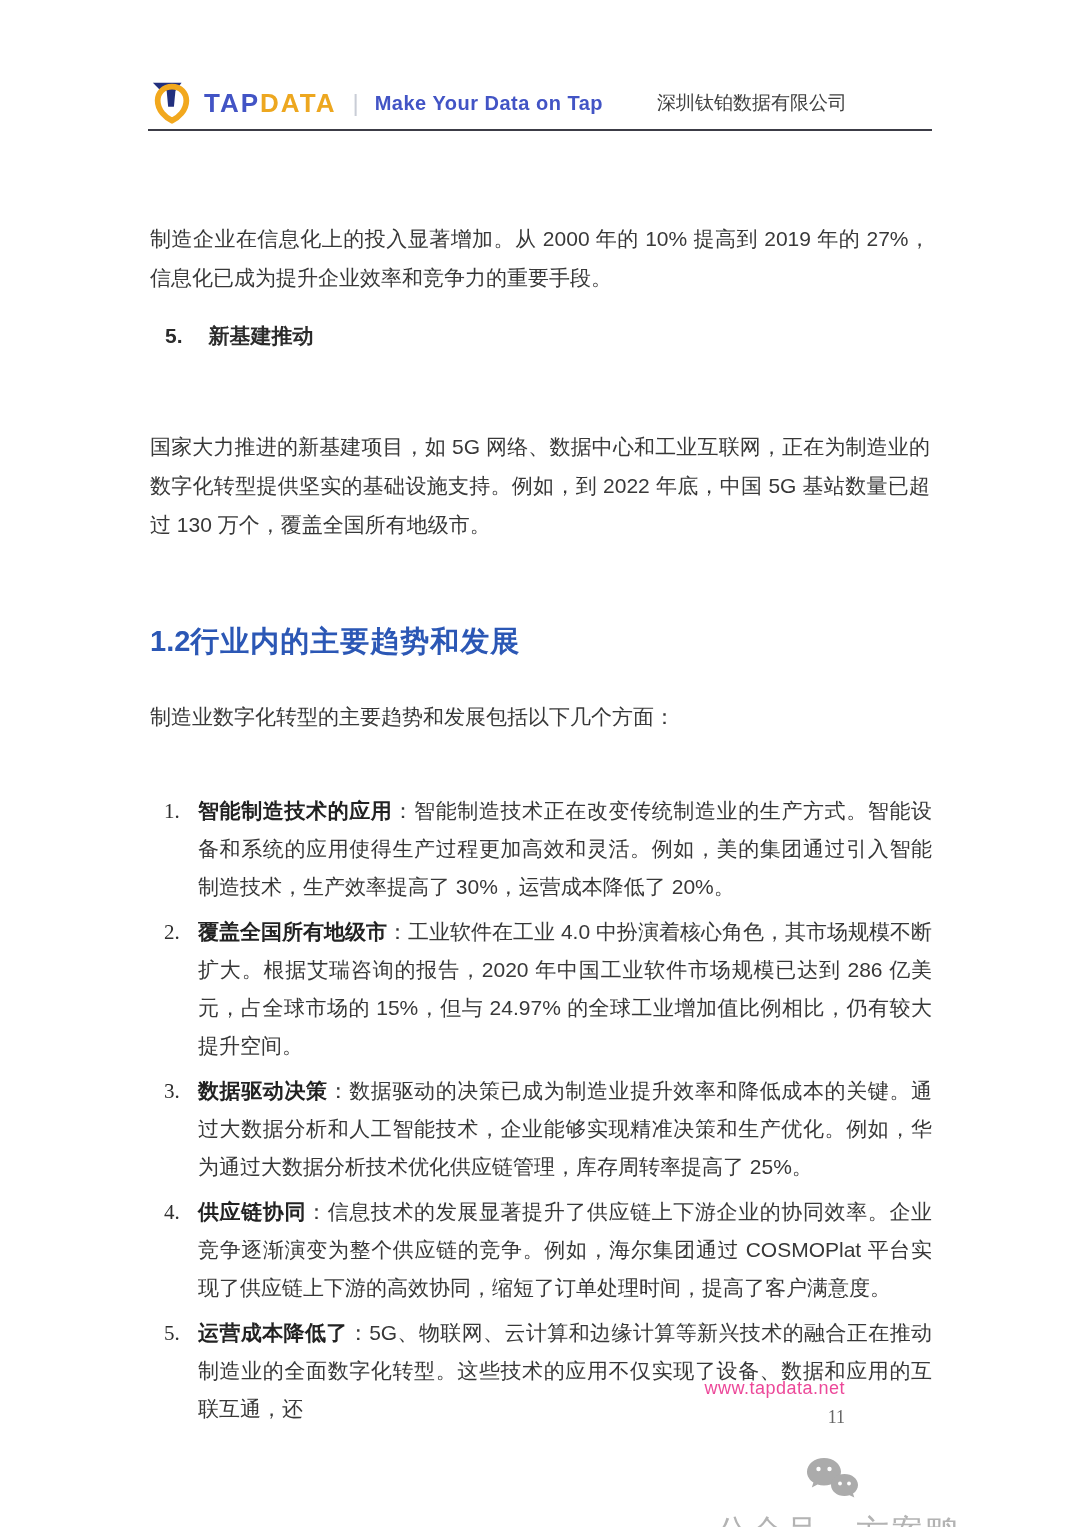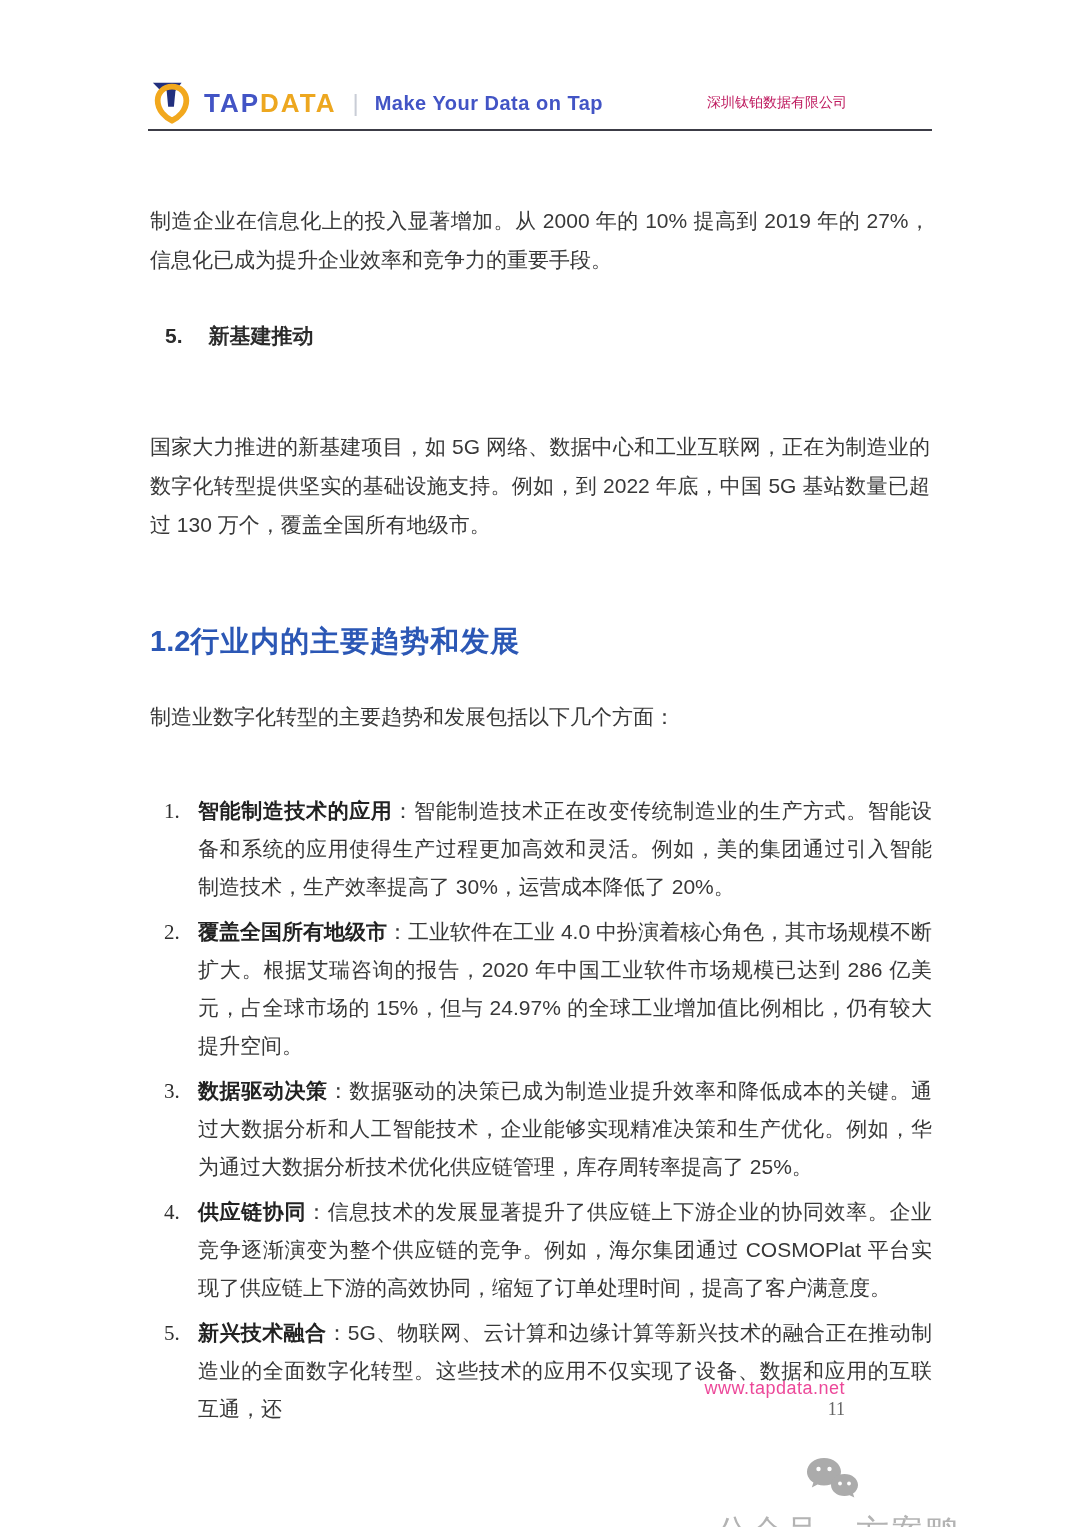--- a/index.html
+++ b/index.html
@@ -7,44 +7,44 @@
         font-family:"Liberation Sans",sans-serif;color:#333;}
   
   .header-row{position:absolute;top:78px;left:150px;right:148px;height:50px;
               display:flex;align-items:center;}
   .logo-icon{flex:0 0 auto;margin-right:10px;}
   .wordmark{font-size:26px;font-weight:800;letter-spacing:2px;line-height:1;}
   .wm-tap{color:#4254c5;}
   .wm-data{color:#eda71f;}
   .head-divider{color:#c9cdd6;font-size:24px;margin:0 16px;font-weight:300;}
   .tagline{color:#4254c5;font-size:20px;font-weight:600;letter-spacing:.5px;}
-  .company{margin-left:auto;color:#be185d;font-size:14px;}
+  .company{margin-left:auto;color:#404040;font-size:19px;}
   .rule{position:absolute;top:129px;left:148px;width:784px;height:2px;background:#3c3c46;}
   
   .para{position:absolute;left:150px;width:780px;font-size:21px;line-height:39px;
         color:#383838;text-align:justify;}
-  .p1{top:180px;}
+  .p1{top:198px;}
   .p2{top:406px;}
   .p3{top:676px;text-align:left;}
   .num-heading{position:absolute;top:322px;left:165px;font-size:21px;font-weight:bold;color:#2b2b2b;}
   .num-heading .nh-text{margin-left:26px;}
   .sec-heading{position:absolute;top:598px;left:150px;font-size:29px;font-weight:bold;
                color:#2b57b5;letter-spacing:1px;}
   .sec-heading .sh-num{letter-spacing:0;}
   
   .trend-list{position:absolute;top:792px;left:150px;width:782px;list-style:none;margin:0;padding:0;}
   .trend-item{display:flex;margin-bottom:7px;}
   .li-num{flex:0 0 48px;font-family:"Liberation Serif",serif;font-size:21px;line-height:38px;
           color:#2f2f2f;padding-left:14px;box-sizing:border-box;}
   .li-body{flex:1;font-size:21px;line-height:38px;color:#383838;text-align:justify;}
   .li-term{font-weight:bold;color:#222;}
   
   .footer{position:absolute;right:150px;top:1378px;text-align:right;}
   .footer-url{color:#ec4899;font-size:18px;letter-spacing:.5px;}
-  .footer-page{color:#666;font-size:18px;font-family:"Liberation Serif",serif;margin-top:0;}
+  .footer-page{color:#666;font-size:18px;font-family:"Liberation Serif",serif;margin-top:8px;}
   
   .watermark{position:absolute;right:34px;top:1456px;display:flex;align-items:center;
              color:#b3b3b3;font-size:33px;letter-spacing:2px;flex-direction:column;}
   .wechat-icon{margin-right:12px;flex:0 0 auto;}
 </style>
 </head>
 <body>
 
 <div class="page">
 
@@ -89,21 +89,21 @@
     <li class="trend-item">
       <span class="li-num">3.</span>
       <span class="li-body"><span class="li-term">数据驱动决策</span><span>：</span><span>数据驱动的决策已成为制造业提升效率和降低成本的关键。通过大数据分析和人工智能技术，企业能够实现精准决策和生产优化。例如，华为通过大数据分析技术优化供应链管理，库存周转率提高了 25%。</span></span>
     </li>
     <li class="trend-item">
       <span class="li-num">4.</span>
       <span class="li-body"><span class="li-term">供应链协同</span><span>：</span><span>信息技术的发展显著提升了供应链上下游企业的协同效率。企业竞争逐渐演变为整个供应链的竞争。例如，海尔集团通过 COSMOPlat 平台实现了供应链上下游的高效协同，缩短了订单处理时间，提高了客户满意度。</span></span>
     </li>
     <li class="trend-item">
       <span class="li-num">5.</span>
-      <span class="li-body"><span class="li-term">新兴技术融合</span><span>：</span><span>5G、物联网、云计算和边缘计算等新兴技术的融合正在推动制造业的全面数字化转型。这些技术的应用不仅实现了设备、数据和应用的互联互通，还</span></span>
+      <span class="li-body"><span class="li-term">运营成本降低了</span><span>：</span><span>5G、物联网、云计算和边缘计算等新兴技术的融合正在推动制造业的全面数字化转型。这些技术的应用不仅实现了设备、数据和应用的互联互通，还</span></span>
     </li>
   </ol>
 
   <div class="footer">
     <div class="footer-url">www.tapdata.net</div>
     <div class="footer-page">11</div>
   </div>
 
   <div class="watermark">
     <span class="wechat-icon">

